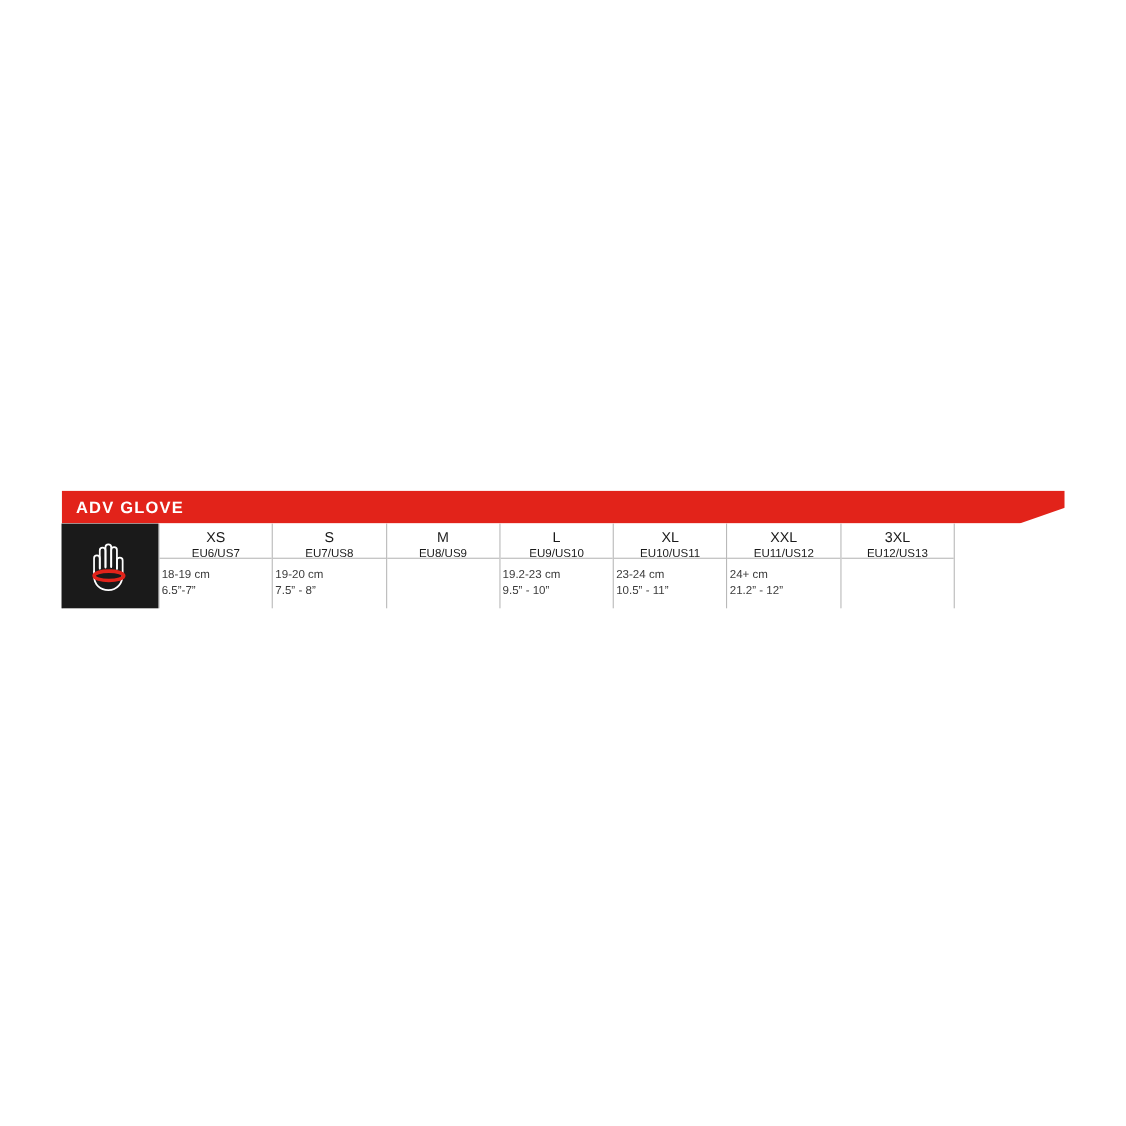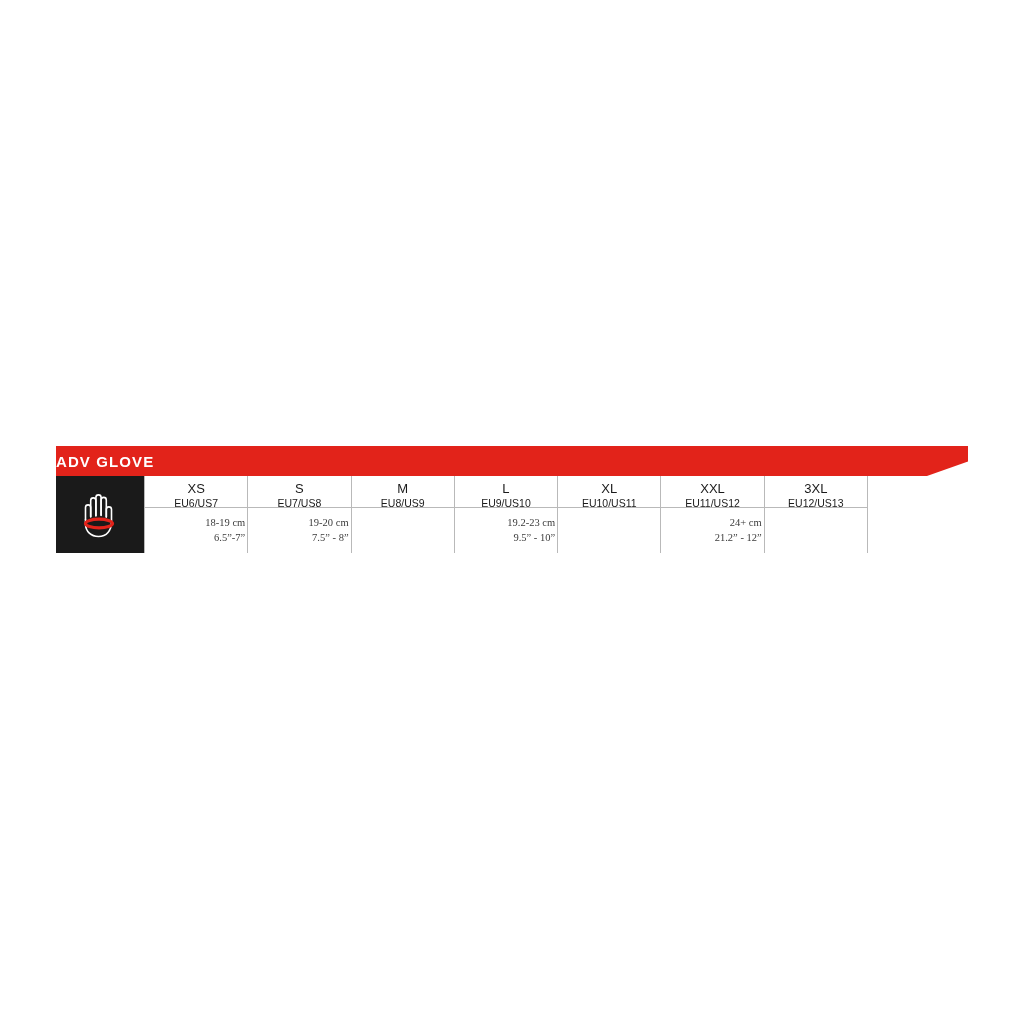--- a/index.html
+++ b/index.html
@@ -30,20 +30,21 @@
     
     clip-path: polygon(0 0, 100% 0, 100% 52%, 95.5% 100%, 0 100%);
     display: flex;
     align-items: center;
   }
   .banner-title {
     color: #ffffff;
     font-size: 15px;
     font-weight: bold;
     letter-spacing: 1.1px;
+    padding-left: 13px;
     font-family: "Liberation Sans", sans-serif;
     line-height: 1;
   }
 
   
   .chart-table {
     display: flex;
     width: 812px;
     border-left: 1px solid #b9b9b9;
     box-sizing: border-box;
@@ -95,24 +96,23 @@
   .size-sub {
     font-size: 10.5px;
     color: #1a1a1a;
     line-height: 13px;
     margin-top: 1px;
     text-align: center;
   }
 
   .col-body {
     padding: 7px 2px 8px;
-    text-align: right;
+    text-align: left;
     height: 45px;
     box-sizing: border-box;
-    font-family: Liberation Serif, serif;
   }
   .meas {
     font-size: 10.5px;
     color: #3b3b3b;
     line-height: 15px;
   }
 
   .hand-icon-wrap {
     width: 62px;
     height: 62px;
@@ -187,20 +187,24 @@
           <div class="meas">19.2-23 cm</div>
           <div class="meas">9.5” - 10”</div>
         </div>
       </div>
 
       <div class="col">
         <div class="col-head">
           <div class="size-label">XL</div>
           <div class="size-sub">EU10/US11</div>
         </div>
+        <div class="col-body">
+          <div class="meas">23-24 cm</div>
+          <div class="meas">10.5” - 11”</div>
+        </div>
       </div>
 
       <div class="col">
         <div class="col-head">
           <div class="size-label">XXL</div>
           <div class="size-sub">EU11/US12</div>
         </div>
         <div class="col-body">
           <div class="meas">24+ cm</div>
           <div class="meas">21.2” - 12”</div>

